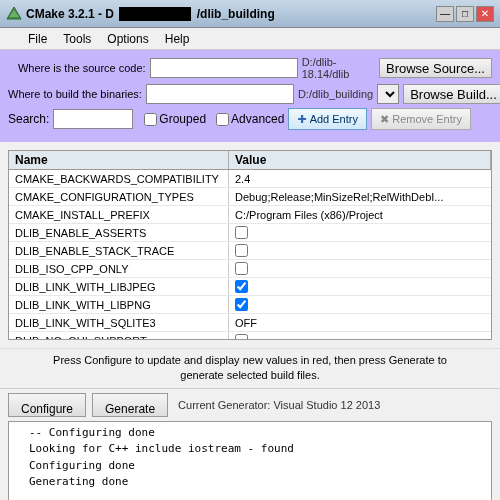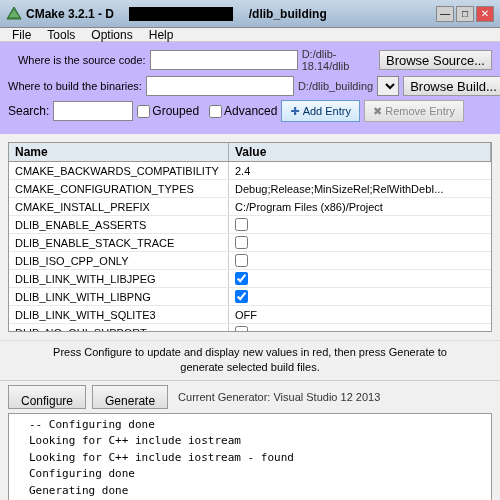--- a/index.html
+++ b/index.html
@@ -43,24 +43,24 @@
       display: flex;
       align-items: center;
       justify-content: center;
       font-size: 10px;
       cursor: pointer;
     }
     .title-btn.close { background: #e05050; color: white; }
     
     .menu-bar {
       background: #f0f0f0;
-      height: 14px;
-      display: flex;
-      align-items: center;
-      padding: 0 4px;
+      height: 22px;
+      display: flex;
+      align-items: center;
+      padding: 0 20px;
       border-bottom: 1px solid #ccc;
     }
     .menu-item {
       padding: 2px 8px;
       font-size: 12px;
       cursor: pointer;
     }
     
     .main {
       background: #c4b5fd;
@@ -110,21 +110,21 @@
       height: 20px;
       border: 1px solid #888;
       background: white;
       font-size: 11px;
       padding: 0 2px;
     }
     .checkbox-group {
       display: flex;
       align-items: center;
       gap: 10px;
-      margin-left: 0;
+      margin-left: 7px;
     }
     .checkbox-label {
       display: flex;
       align-items: center;
       gap: 2px;
       font-size: 12px;
     }
     .checkbox-label input { margin: 0; }
     .add-entry-btn {
       height: 22px;
@@ -242,21 +242,21 @@
 
 <div class="title-bar">
   <div class="title-bar-icon">
     <svg width="16" height="16" viewBox="0 0 16 16">
       <polygon points="8,1 15,13 1,13" fill="#4a8a4a" stroke="#2a6a2a" stroke-width="1"></polygon>
       <polygon points="8,4 13,11 3,11" fill="#6ab06a"></polygon>
     </svg>
   </div>
   <span class="title-bar-text">
     <span>CMake 3.2.1 - D</span>
-    <span style="background:#000;color:#000;margin:0 12px;padding-left:32px;">XXXXXXXXX</span>
+    <span style="background:#000;color:#000;margin:0 2px;">XXXXXXXXX</span>
     <span>/dlib_building</span>
   </span>
   <div class="title-bar-controls">
     <div class="title-btn">—</div>
     <div class="title-btn">□</div>
     <div class="title-btn close">✕</div>
   </div>
 </div>
 
 <div class="menu-bar">
@@ -377,17 +377,16 @@
 </div>
 
 <div class="button-row">
   <button class="action-btn">Configure</button>
   <button class="action-btn">Generate</button>
   <span class="generator-text">Current Generator: Visual Studio 12 2013</span>
 </div>
 
 <div class="log-area" id="log-area">
     <div>-- Configuring done</div>
-    <div>Looking for C++ include iostream</div>
     <div>Looking for C++ include iostream - found</div>
     <div>Configuring done</div>
     <div>Generating done</div>
   </div>
 
 </body></html>

